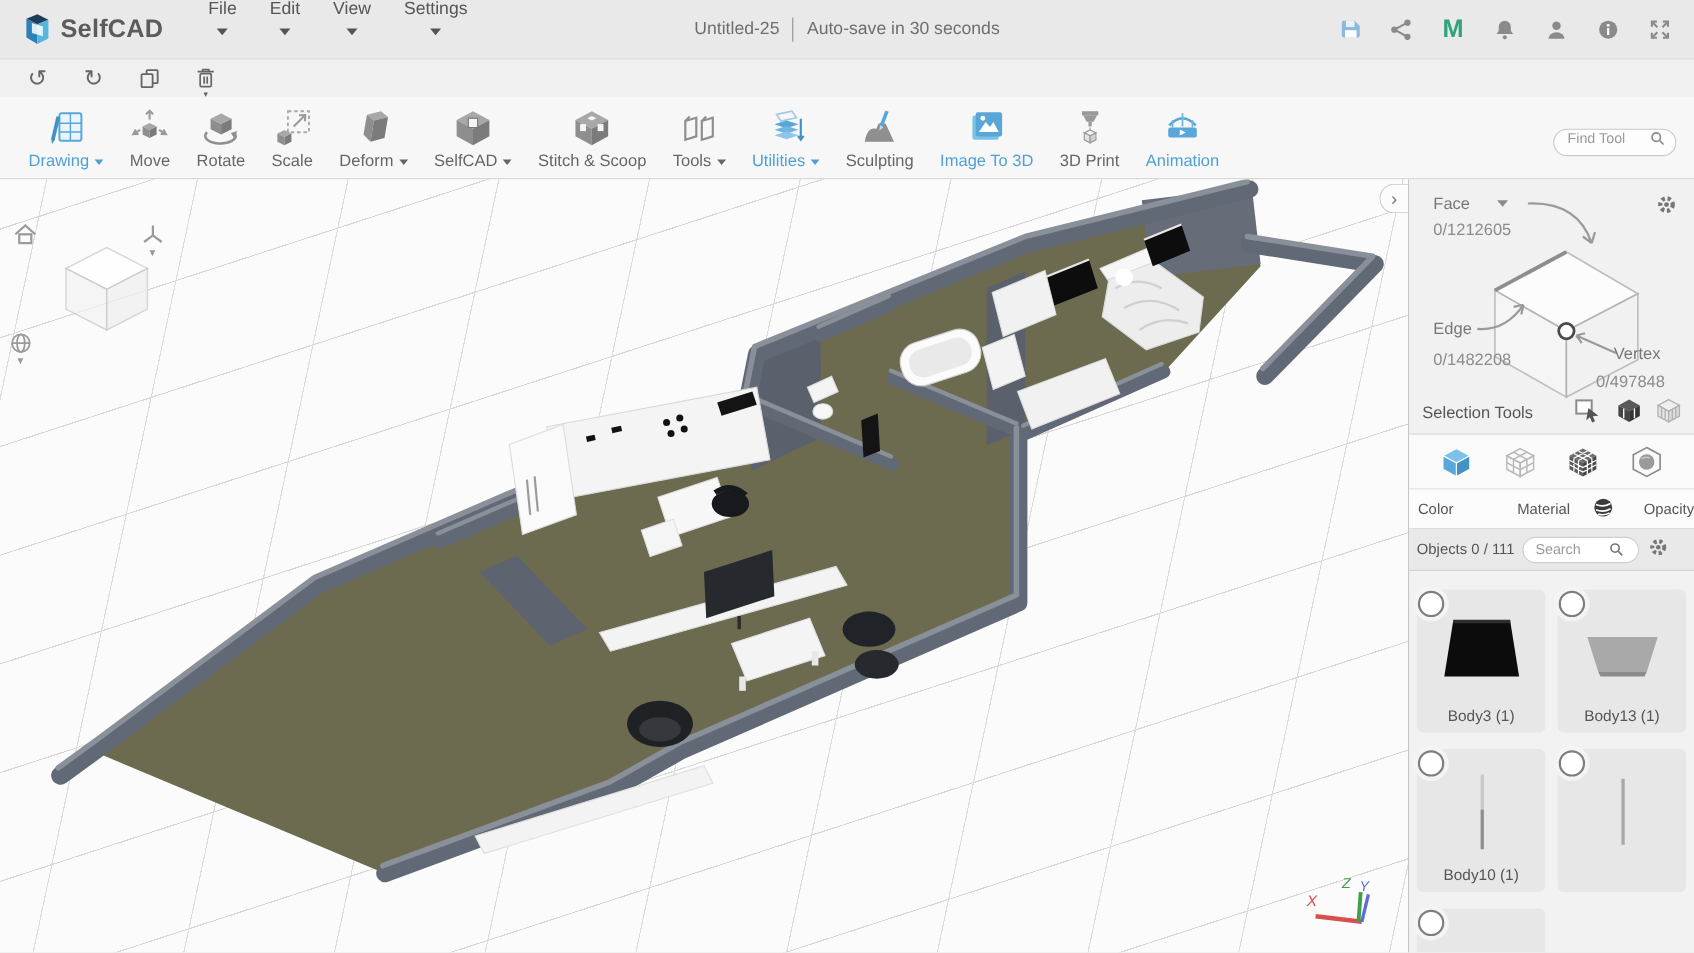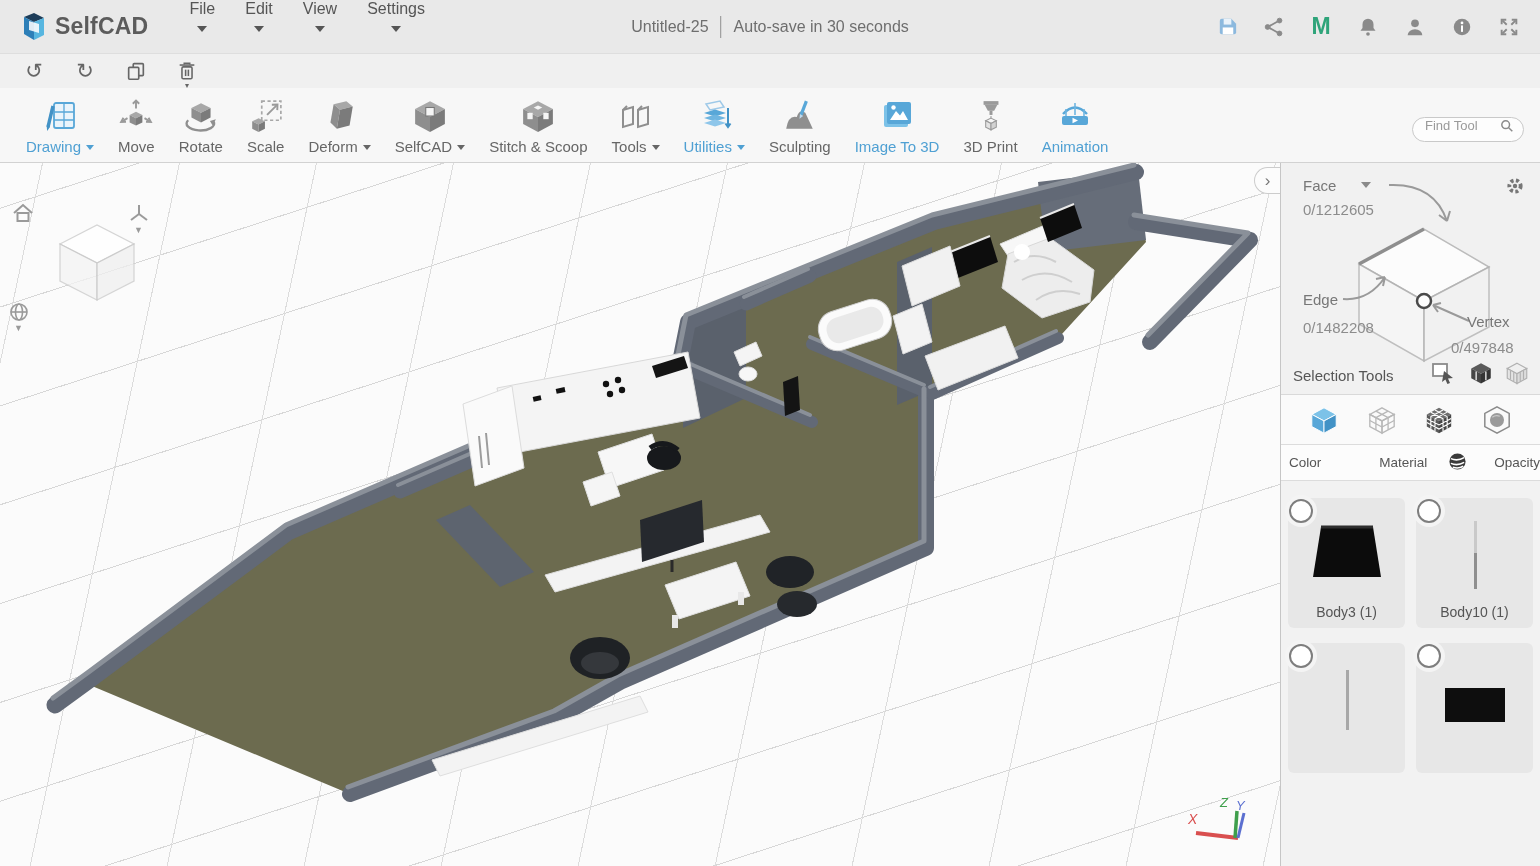--- a/index.html
+++ b/index.html
@@ -692,36 +692,61 @@
       <span style="margin-left:6px">Opacity</span>
       <span class="opacity-box">
         <input value="0" style="">
         <span class="spin">
             <span>▲</span>
             <span>▼</span>
           </span>
       </span>
     </section>
 
+    <section id="objects-row">
+      <span id="objects-count">Objects 0 / 111</span>
+      <span class="search-pill">
+        <input placeholder="Search" style="">
+        <svg width="15" height="15" viewBox="0 0 24 24" fill="none" stroke="#777" stroke-width="2.4">
+            <circle cx="10" cy="10" r="6"></circle>
+            <line x1="14.5" y1="14.5" x2="20.5" y2="20.5"></line>
+          </svg>
+      </span>
+      <span>
+        <svg width="21" height="21" viewBox="0 0 24 24" fill="none">
+            <circle cx="12" cy="12" r="6.2" stroke="#777" stroke-width="4.2" stroke-dasharray="3.2 2.7"></circle>
+            <circle cx="12" cy="12" r="2.4" fill="#777"></circle>
+          </svg></span>
+    </section>
 
     <div id="cards">
       <div class="obj-card">
         <span class="obj-circle"></span>
         <div class="obj-thumb">
           <svg width="100" height="80" viewBox="0 0 100 80">
               <polygon points="24,12 76,12 84,62 16,62" fill="#0c0c0c"></polygon>
               <line x1="24" y1="12" x2="76" y2="12" stroke="#2e2e2e" stroke-width="3"></line>
             </svg>
           </div>
         <div class="obj-label">Body3 (1)</div>
       </div>
       <div class="obj-card">
         <span class="obj-circle"></span>
         <div class="obj-thumb">
           <svg width="100" height="80" viewBox="0 0 100 80">
+              <polygon points="18,26 82,26 72,58 28,58" fill="#a9a9a9"></polygon>
+              <polygon points="28,58 72,58 70,62 30,62" fill="#8c8c8c"></polygon>
+            </svg>
+          </div>
+        <div class="obj-label">Body13 (1)</div>
+      </div>
+      <div class="obj-card">
+        <span class="obj-circle"></span>
+        <div class="obj-thumb">
+          <svg width="100" height="80" viewBox="0 0 100 80">
               <rect x="49" y="6" width="3" height="32" fill="#c9c9c9"></rect>
               <rect x="49" y="38" width="3" height="36" fill="#8f8f8f"></rect>
             </svg>
           </div>
         <div class="obj-label">Body10 (1)</div>
       </div>
       <div class="obj-card">
         <span class="obj-circle"></span>
         <div class="obj-thumb">
           <svg width="100" height="80" viewBox="0 0 100 80">

